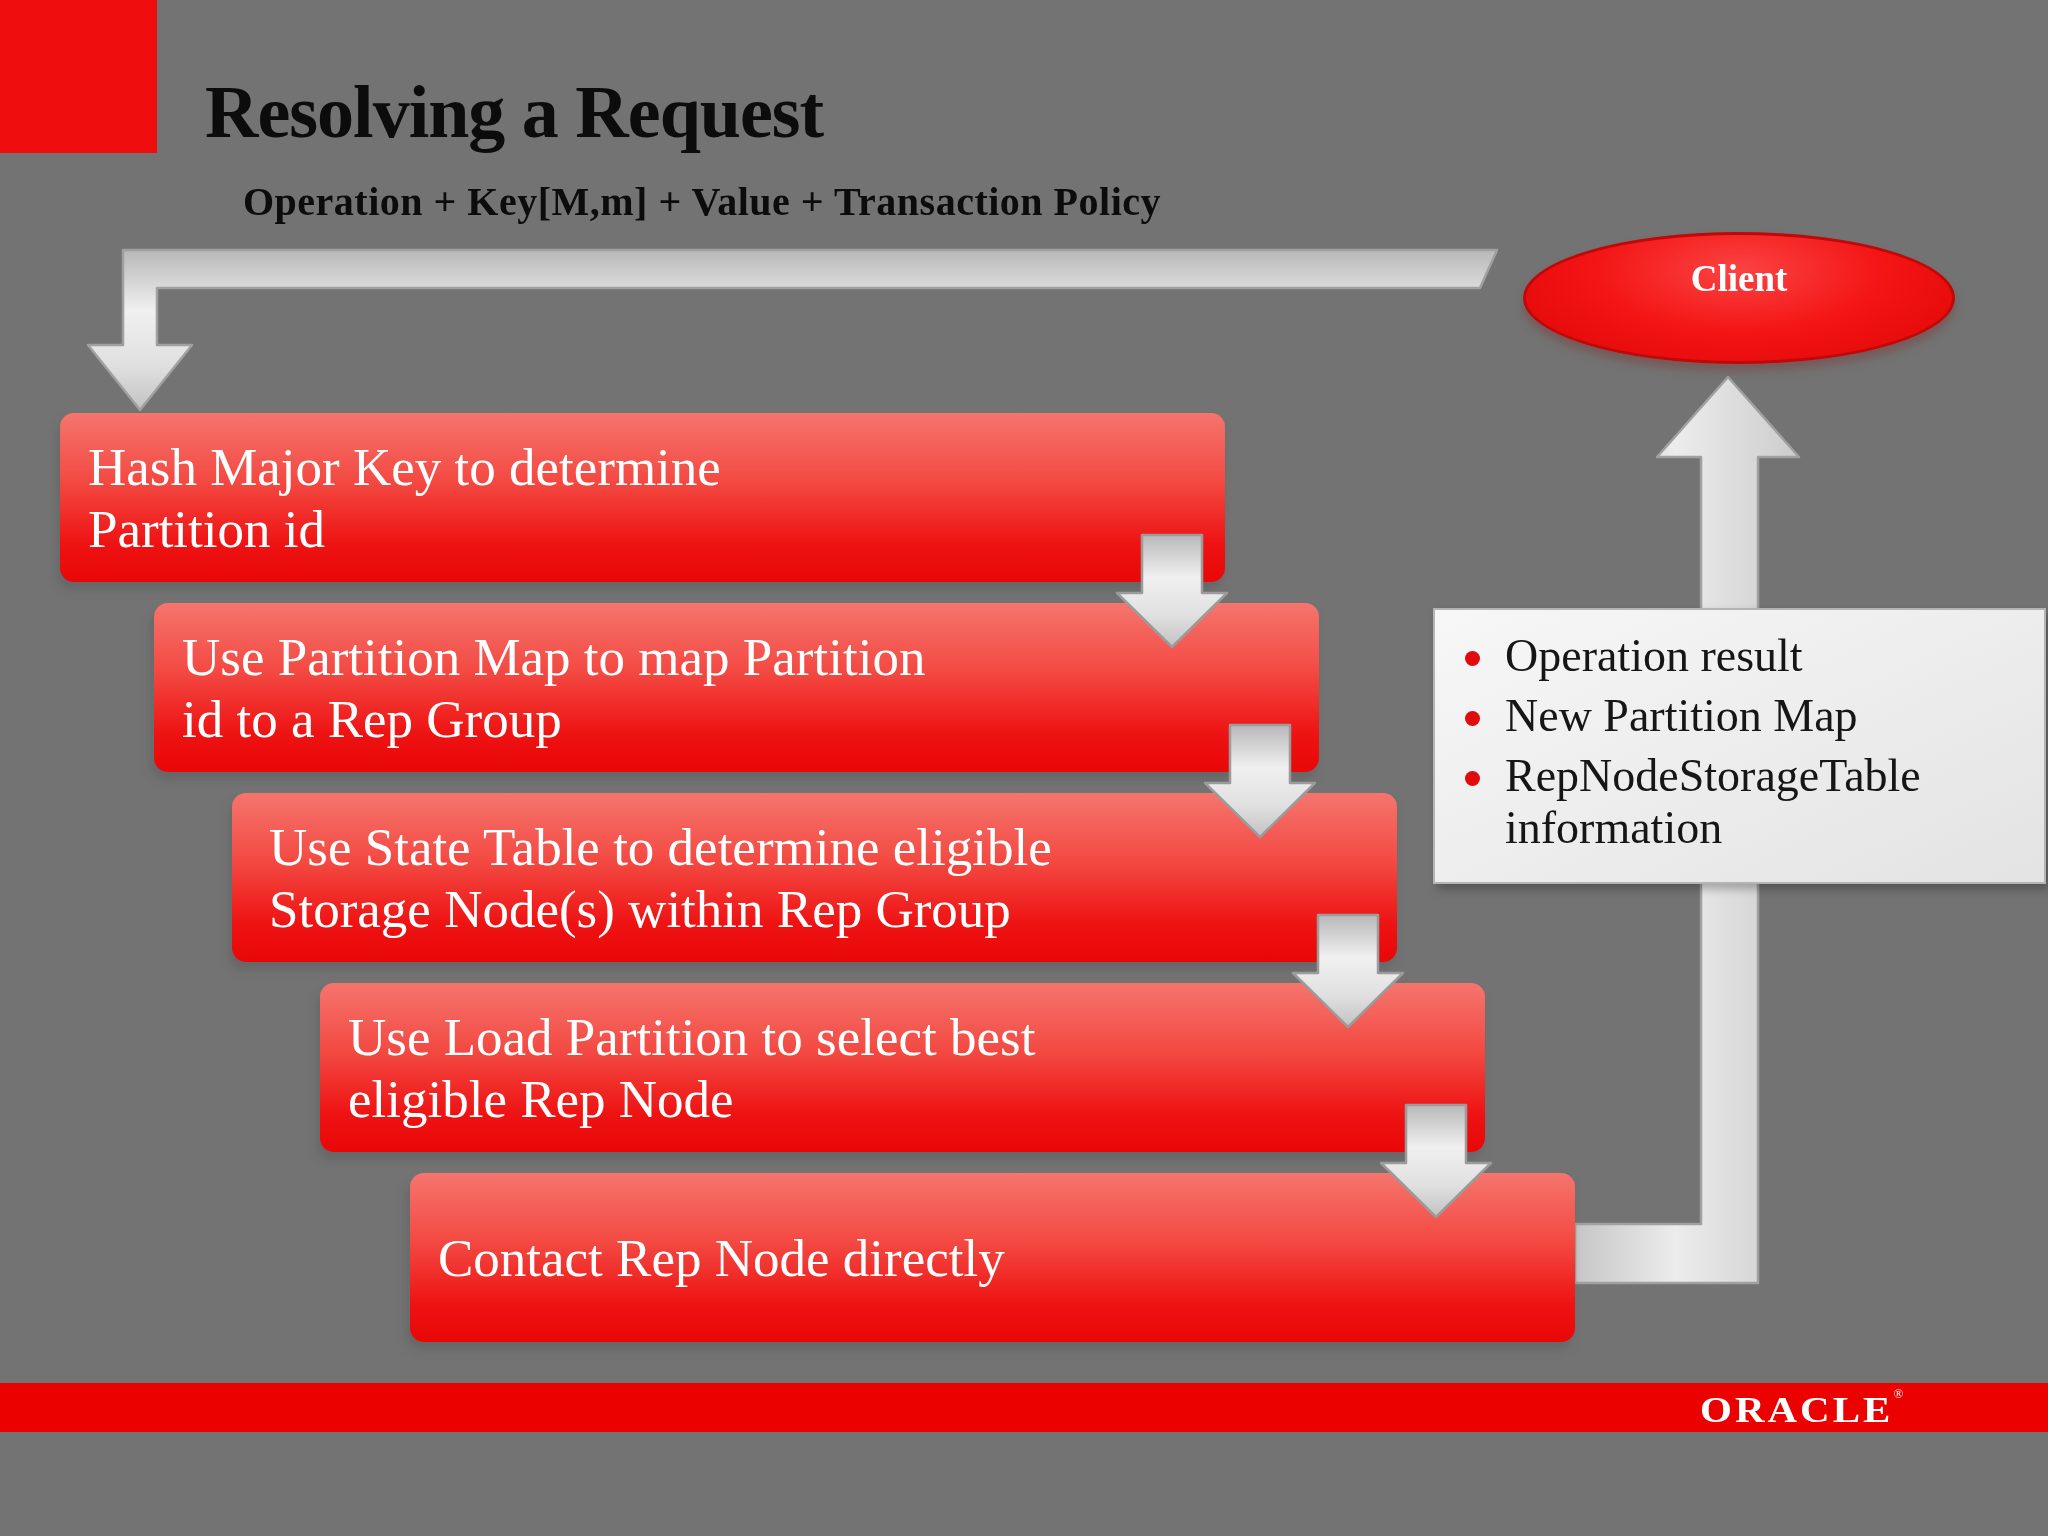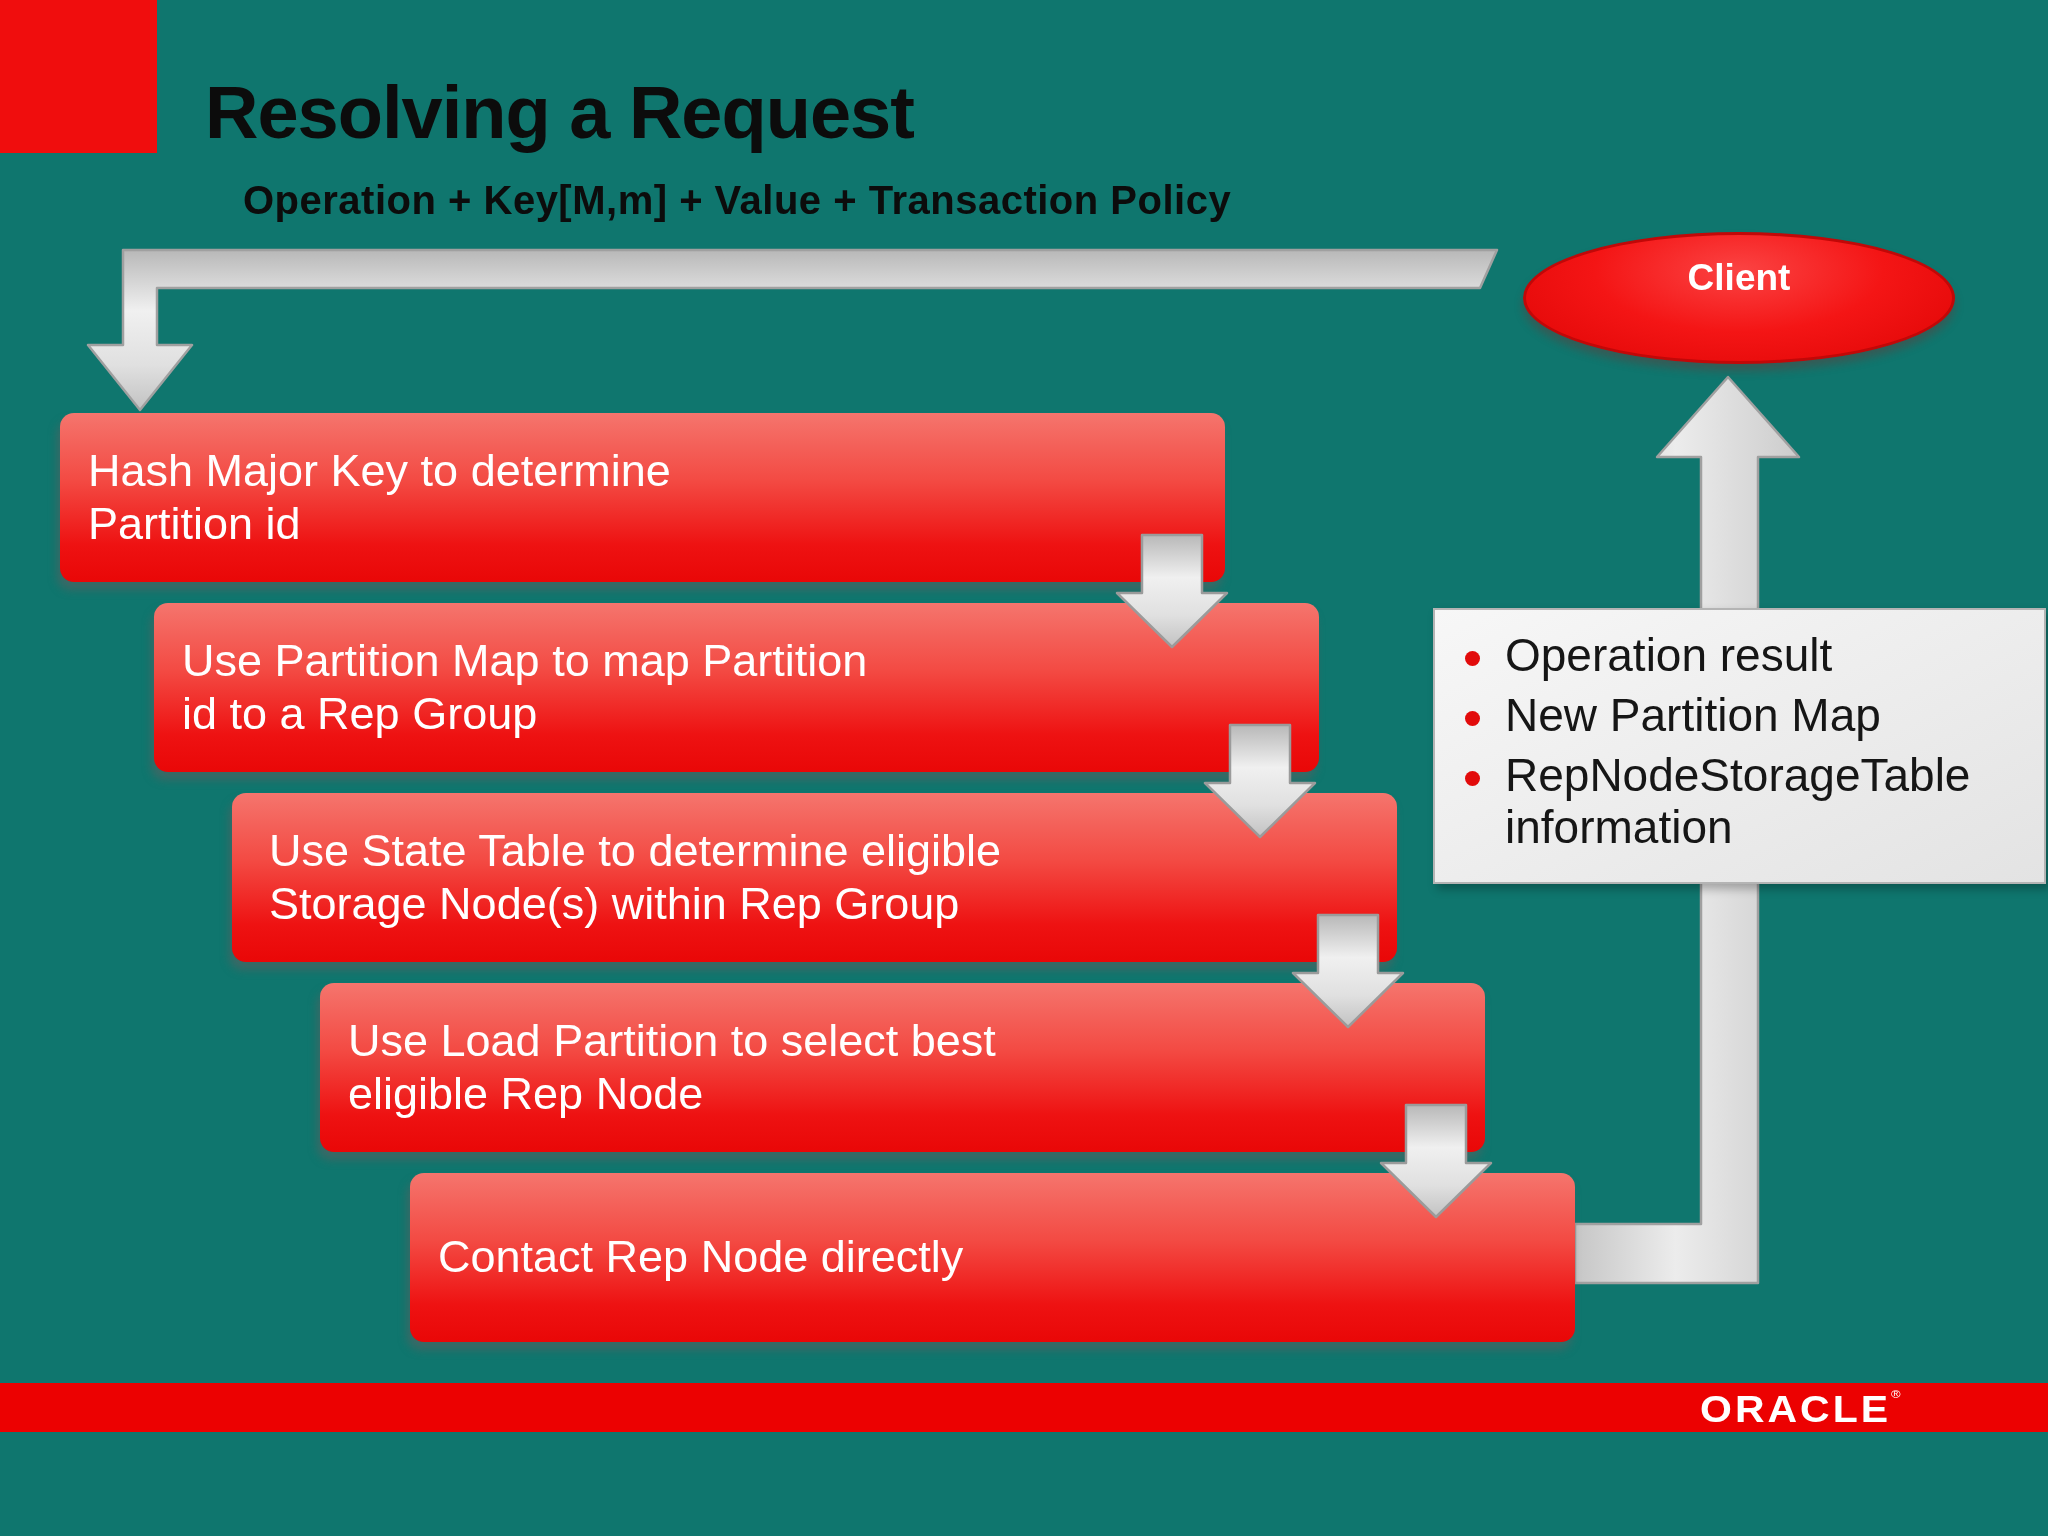--- a/index.html
+++ b/index.html
@@ -1,36 +1,36 @@
 <!DOCTYPE html>
 <html><head>
 <meta charset="utf-8">
 <style>
   html,body { margin:0; padding:0; background:#888; }
   #slide {
     position:relative; width:2048px; height:1536px; overflow:hidden;
-    background:#0f766e;
-    font-family:Liberation Sans, sans-serif;
+    background:#737373;
+    font-family:Liberation Serif, serif;
   }
   .abs { position:absolute; }
 
   
   .corner-square { left:0; top:0; width:157px; height:153px; background:#f00d0d; }
   .title { left:205px; top:70px; font-size:74px; font-weight:bold; color:#0c0c0c; letter-spacing:-1px; white-space:nowrap; }
   .subtitle { left:243px; top:178px; font-size:40px; font-weight:bold; color:#0c0c0c; letter-spacing:.5px; white-space:nowrap; }
 
   
   svg.layer { position:absolute; left:0; top:0; width:2048px; height:1536px; pointer-events:none; }
 
   
   .step {
     position:absolute; width:1165px; height:169px; border-radius:14px;
     background:linear-gradient(180deg,#f5756d 0%,#f34a43 40%,#ee1212 78%,#e90707 100%);
     box-shadow:-3px 8px 9px rgba(95,95,95,.55);
-    color:#ffffff; font-size:45px; line-height:1.17;
+    color:#ffffff; font-size:53px; line-height:1.17;
     display:flex; align-items:center; padding-left:28px; box-sizing:border-box;
     white-space:pre-line;
   }
   .step1 { left:60px;  top:413px; }
   .step2 { left:154px; top:603px; }
   .step3 { left:232px; top:793px;padding-left:37px; }
   .step4 { left:320px; top:983px; }
   .step5 { left:410px; top:1173px; }
 
   

